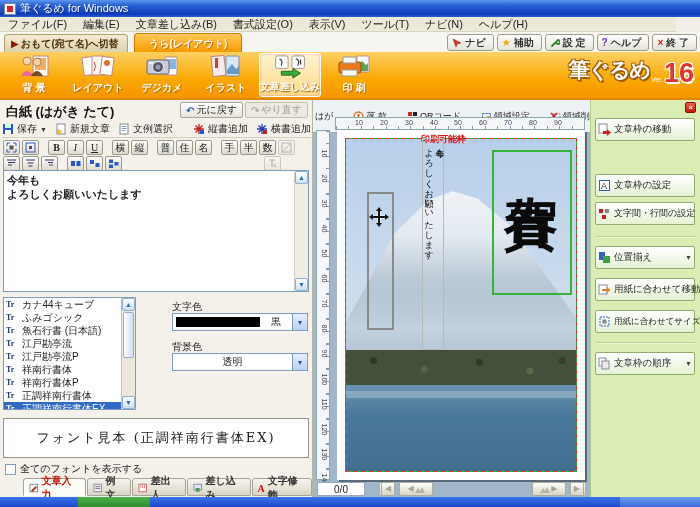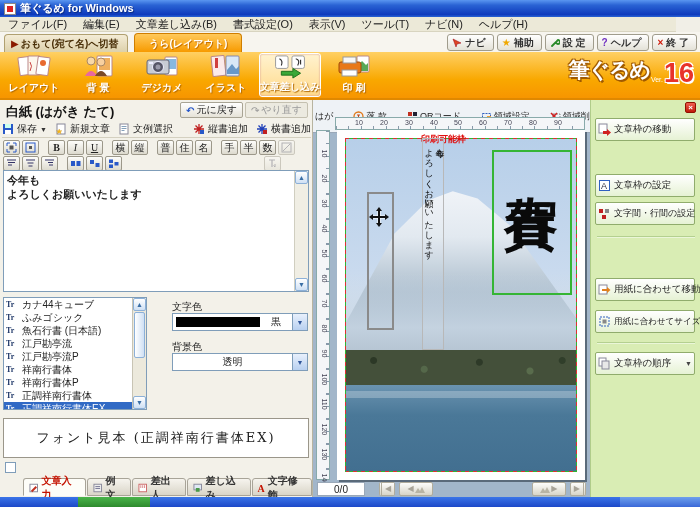--- a/index.html
+++ b/index.html
@@ -4,21 +4,21 @@
 <style>
   * { margin:0; padding:0; box-sizing:border-box; }
   html,body { width:700px; height:507px; overflow:hidden; }
   body { font-family:"Liberation Sans","DejaVu Sans",sans-serif; font-size:11px; color:#222; }
   #app { position:relative; width:700px; height:507px; background:#f1efe7; overflow:hidden; }
 
   
   .titlebar { position:absolute; left:0; top:0; width:700px; height:17px;
     background:linear-gradient(180deg,#5a96f0 0%,#2a63d4 30%,#0f3bbd 85%,#2a63d4 100%);
     display:flex; align-items:center; padding:0 4px; gap:4px; }
-  .titlebar .ttl { color:#fff; font-weight:bold; font-size:11px; text-shadow:1px 1px 1px #0a2a80; }
+  .titlebar .ttl { color:#fff; font-weight:normal; font-size:11px; text-shadow:1px 1px 1px #0a2a80; }
   .appicon { width:12px; height:12px; background:#fff; border:1px solid #888; position:relative; }
   .appicon::after { content:""; position:absolute; left:2px; top:2px; width:6px; height:6px; background:#d22; }
 
   
   .menubar { position:absolute; left:0; top:17px; width:676px; height:15px; background:#ece9d8;
     border-bottom:1px solid #d8d4c0; display:flex; align-items:center; }
   .menubar span { padding:1px 8px; cursor:default; }
 
   
   .tabrow { position:absolute; left:0; top:32px; width:700px; height:28px; background:#f7f5ef; }
@@ -70,21 +70,21 @@
     justify-content:center; cursor:pointer; }
   .fbtn.dis { opacity:.45; cursor:default; }
   .gap6 { width:5px; }
   .textarea { position:absolute; left:3px; top:70px; width:306px; height:122px; background:#fff;
     border:1px solid #7f9db9; }
   .textarea .txt { position:absolute; left:3px; top:2px; right:17px; bottom:2px; font-size:11px;
     line-height:14px; white-space:pre-wrap;font-weight:bold; }
   .vscroll { position:absolute; right:0; top:0; bottom:0; width:14px; background:#f0eee4; border-left:1px solid #d0cec0; }
   .vscroll .sa { position:absolute; left:0; width:13px; height:13px; background:linear-gradient(#fff,#cfe0f4);
     border:1px solid #8cb0d8; border-radius:2px; font-size:7px; color:#3a6ea5; text-align:center; line-height:12px; }
-  .fontlist { position:absolute; left:3px; top:197px; width:144px; height:113px; background:#fff;
+  .fontlist { position:absolute; left:3px; top:197px; width:133px; height:113px; background:#fff;
     border:1px solid #7f9db9; overflow:hidden; }
   .flitem { height:13px; display:flex; align-items:center; gap:3px; padding:0 2px; font-size:10px; white-space:nowrap; cursor:pointer; }
   .flitem.sel { background:#316ac5; color:#fff; }
   .ttico { width:13px; height:11px; font-size:8px; font-weight:bold; color:#223a6a; font-family:"Liberation Serif",serif; line-height:11px; }
   .flscroll { position:absolute; right:0; top:0; bottom:0; width:14px; background:#ece9dc; border-left:1px solid #c8c4b4; }
   .flscroll .thumb { position:absolute; left:1px; top:14px; width:11px; height:46px;
     background:linear-gradient(90deg,#fff,#cfe0f4); border:1px solid #8cb0d8; border-radius:2px; }
   .colorlbl { position:absolute; font-size:10px; color:#222; }
   .combo { position:absolute; height:18px; background:#fff; border:1px solid #7f9db9; display:flex; align-items:center; cursor:pointer; }
   .combo .cval { flex:1; text-align:center; font-size:10px; }
@@ -226,38 +226,38 @@
         <span class="qico" style="color:#d01808;font-weight:bold">×</span>
         <span>終 了</span>
       </div>
     </div>
   </div>
 
   <div class="toolbar">
     <div class="tbwrap">
       <div class="tbtn">
         <svg class="tico" viewBox="0 0 34 26">
-          <rect x="2" y="3" width="12" height="18" rx="1" fill="#fff" stroke="#b88" transform="rotate(-8 8 12)"></rect>
-          <rect x="11" y="2" width="12" height="19" rx="1" fill="#fdf6ec" stroke="#b88"></rect>
-          <rect x="20" y="3" width="12" height="18" rx="1" fill="#fff" stroke="#b88" transform="rotate(8 26 12)"></rect>
-          <circle cx="26" cy="9" r="3" fill="#e86a30"></circle>
-            <path d="M13 8 q3 4 0 9" stroke="#c44" fill="none"></path>
-        </svg>
-        <span class="lbl">レイアウト</span>
-      </div>
-      <div class="tbtn">
-        <svg class="tico" viewBox="0 0 34 26">
           <rect x="16" y="2" width="15" height="20" rx="1" fill="#fff" stroke="#b88"></rect>
           <rect x="18" y="4" width="11" height="12" fill="#f0b060"></rect>
           <circle cx="10" cy="7" r="4" fill="#f8d8a8" stroke="#a86"></circle>
             <path d="M4 22 q6 -10 12 0 z" fill="#e868a0"></path>
           <circle cx="20" cy="8" r="4" fill="#f8d0a0" stroke="#a86"></circle>
             <path d="M14 22 q6 -10 12 0 z" fill="#7a4a28"></path>
         </svg>
         <span class="lbl">背 景</span>
+      </div>
+      <div class="tbtn">
+        <svg class="tico" viewBox="0 0 34 26">
+          <rect x="2" y="3" width="12" height="18" rx="1" fill="#fff" stroke="#b88" transform="rotate(-8 8 12)"></rect>
+          <rect x="11" y="2" width="12" height="19" rx="1" fill="#fdf6ec" stroke="#b88"></rect>
+          <rect x="20" y="3" width="12" height="18" rx="1" fill="#fff" stroke="#b88" transform="rotate(8 26 12)"></rect>
+          <circle cx="26" cy="9" r="3" fill="#e86a30"></circle>
+            <path d="M13 8 q3 4 0 9" stroke="#c44" fill="none"></path>
+        </svg>
+        <span class="lbl">レイアウト</span>
       </div>
       <div class="tbtn">
         <svg class="tico" viewBox="0 0 34 26">
           <rect x="20" y="3" width="12" height="18" rx="1" fill="#fff" stroke="#b88"></rect>
           <rect x="21" y="5" width="10" height="10" fill="#88b8e0"></rect>
           <rect x="2" y="6" width="22" height="14" rx="2" fill="#c8ccd4" stroke="#667"></rect>
           <circle cx="13" cy="13" r="5.5" fill="#556" stroke="#eef"></circle>
             <circle cx="13" cy="13" r="2.5" fill="#99a"></circle>
           <rect x="4" y="8" width="4" height="2" fill="#eef"></rect>
         </svg>
@@ -497,20 +497,21 @@
     <div class="combo" style="left:172px;top:253px;width:136px">
       <span class="cval">透明</span>
       <span class="cbtn">▼</span>
     </div>
 
     <div class="preview">
       <span>フォント見本 (正調祥南行書体EX)</span>
     </div>
     <div class="chkrow">
       <span class="chkbox"></span>
+      <span>全てのフォントを表示する</span>
     </div>
 
     <div class="bottomtabs">
       <div class="btab active">
         <svg width="10" height="10" viewBox="0 0 10 10">
             <rect x="1" y="1" width="8" height="8" fill="#fff" stroke="#889"></rect>
             <path d="M2 8 l5 -5 l1.5 1.5 l-5 5 z" fill="#c03020"></path>
           </svg>
         <span>文章入力</span>
       </div>
@@ -693,20 +694,28 @@
     </div>
     <div class="gbtn" style="top:102px;font-size:9px">
       <svg class="gi" viewBox="0 0 13 13">
           <rect x="1" y="2" width="4" height="4" fill="#c02020"></rect>
           <rect x="7" y="2" width="4" height="4" fill="#888"></rect>
           <rect x="4" y="8" width="4" height="4" fill="#c02020"></rect>
         </svg>
       <span>文字間・行間の設定</span>
     </div>
     <div class="gdivider" style="top:136px"></div>
+    <div class="gbtn" style="top:146px">
+      <svg class="gi" viewBox="0 0 13 13">
+          <rect x="1" y="1" width="6" height="8" fill="#3060c0"></rect>
+          <rect x="5" y="5" width="7" height="7" fill="#40a040"></rect>
+        </svg>
+      <span>位置揃え</span>
+      <span class="da">▼</span>
+    </div>
     <div class="gbtn" style="top:178px">
       <svg class="gi" viewBox="0 0 13 13">
           <rect x="1" y="2" width="8" height="9" fill="#fff" stroke="#889"></rect>
           <path d="M4 6 h5 v-2 l3.5 3 l-3.5 3 v-2 h-5 z" fill="#e08020"></path>
         </svg>
       <span>用紙に合わせて移動</span>
 
     </div>
     <div class="gbtn" style="top:210px;font-size:8.5px">
       <svg class="gi" viewBox="0 0 13 13">

